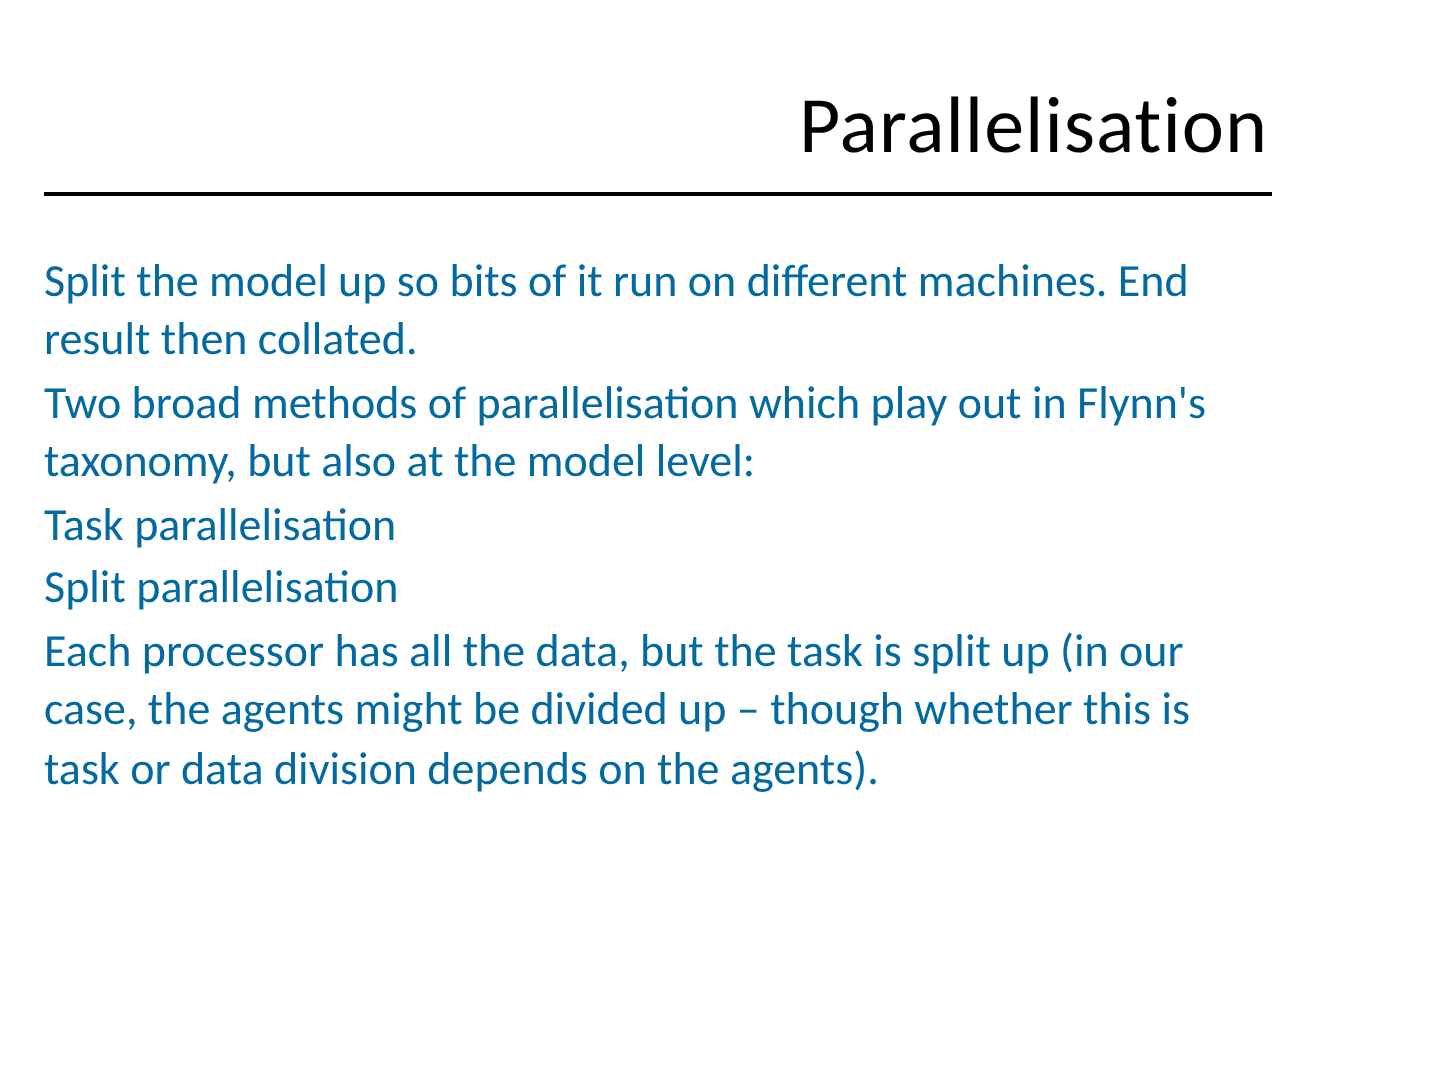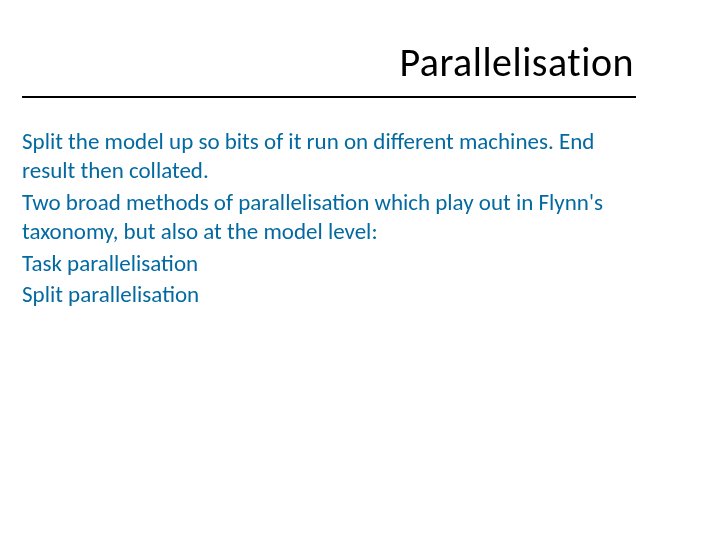--- a/index.html
+++ b/index.html
@@ -53,14 +53,15 @@
 <body>
 
 <div class="slide">
   <div class="title">Parallelisation</div>
   <div class="divider"></div>
   <div class="body">
     <p>Split the model up so bits of it run on different machines. End result then collated.</p>
     <p>Two broad methods of parallelisation which play out in Flynn's taxonomy, but also at the model level:</p>
     <p>Task parallelisation</p>
     <p>Split parallelisation</p>
+    <p>Each processor has all the data, but the task is split up (in our case, the agents might be divided up – though whether this is task or data division depends on the agents).</p>
   </div>
 </div>
 
 </body></html>

